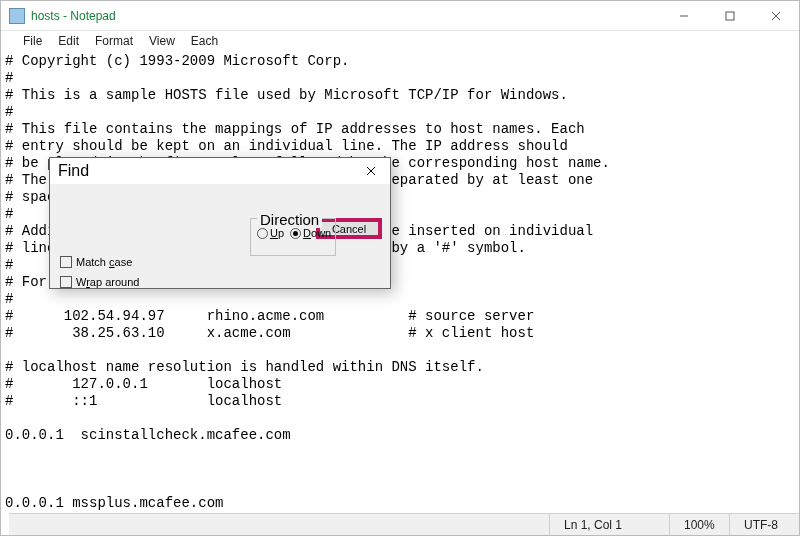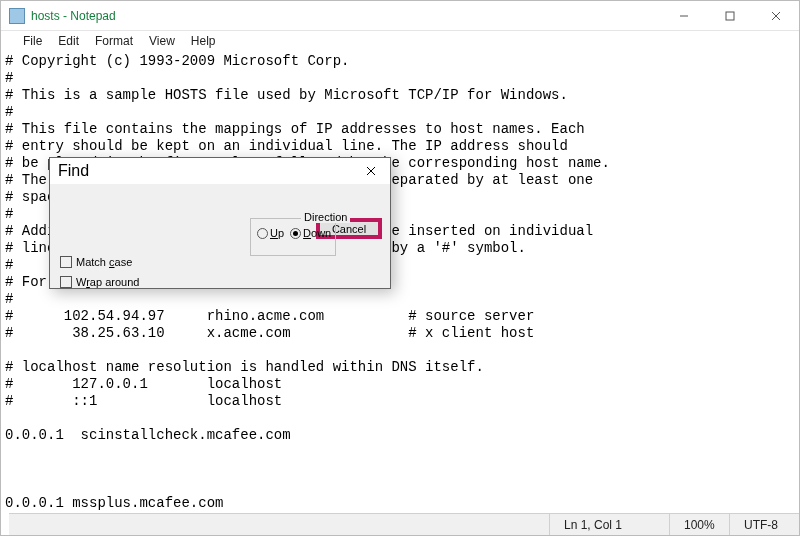--- a/index.html
+++ b/index.html
@@ -108,21 +108,21 @@
   }
   .groupbox {
     position:absolute;
     left:200px; top:34px;
     width:86px; height:38px;
     border:1px solid #c0c0c0;
     padding:2px 6px 4px 6px;
   }
   .groupbox .legend {
     position:absolute; top:-8px; left:6px;
-    background:#f0f0f0; padding:0 3px; font-size:11px;margin-left:44px;
+    background:#f0f0f0; padding:0 3px; font-size:15px;
   }
   .radios { display:flex; gap:6px; margin-top:6px; font-size:11px; align-items:center;}
   .radio-dot { width:11px; height:11px; border:1px solid #555; border-radius:50%; display:inline-flex; align-items:center; justify-content:center; margin-right:2px;}
   .radio-dot.sel::after{content:""; width:5px; height:5px; background:#000; border-radius:50%;}
   .checks { position:absolute; left:10px; top:72px; display:flex; flex-direction:column; gap:8px; font-size:11px;}
   .chk { width:12px; height:12px; border:1px solid #555; display:inline-block; margin-right:4px; vertical-align:-2px;}
   .ul { text-decoration: underline; }
 </style>
 </head>
 <body>
@@ -147,21 +147,21 @@
         <line x1="9" y1="1" x2="1" y2="9" stroke="#555" stroke-width="1"></line>
       </svg>
     </div>
 </div>
 
 <div class="menubar">
   <span class="menuitem">File</span>
   <span class="menuitem">Edit</span>
   <span class="menuitem">Format</span>
   <span class="menuitem">View</span>
-  <span class="menuitem">Help</span>
+  <span class="menuitem">Each</span>
 </div>
 
 <div class="editor"># Copyright (c) 1993-2009 Microsoft Corp.
 #
 # This is a sample HOSTS file used by Microsoft TCP/IP for Windows.
 #
 # This file contains the mappings of IP addresses to host names. Each
 # entry should be kept on an individual line. The IP address should
 # be placed in the first column followed by the corresponding host name.
 # The IP address and the host name should be separated by at least one

